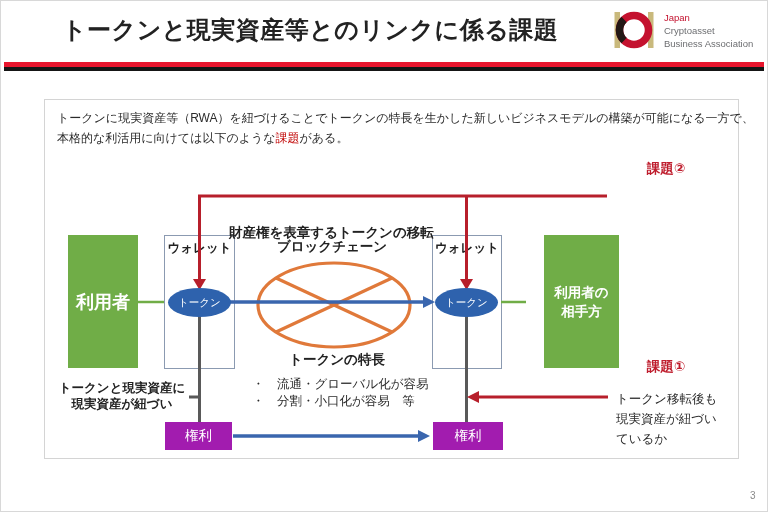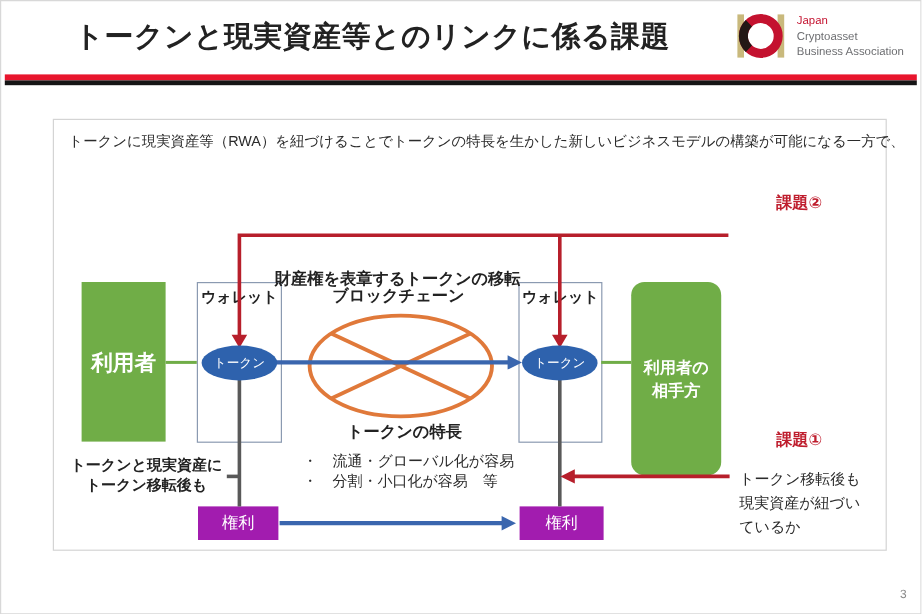--- a/index.html
+++ b/index.html
@@ -22,21 +22,21 @@
   .rule-black{left:4px;top:67px;width:760px;height:4px;background:#151515;}
   
   .content-box{left:44px;top:99px;width:693px;height:358px;border:1px solid #d4d4d4;background:#ffffff;}
   .intro{left:57px;top:109px;width:672px;font-size:12px;line-height:19.5px;color:#2b2b2b;white-space:nowrap;}
   .intro .hl{color:#c00000;}
   
   .overlay{left:0;top:0;pointer-events:none;z-index:3;}
   
   .greenbox{background:#70ad47;color:#fff;font-weight:bold;display:flex;align-items:center;justify-content:center;text-align:center;z-index:1;}
   .green-left{left:68px;top:235px;width:70px;height:133px;font-size:18px;}
-  .green-right{left:526px;top:235px;width:75px;height:161px;font-size:13.5px;line-height:19px;border-radius:11px;}
+  .green-right{left:544px;top:235px;width:75px;height:133px;font-size:13.5px;line-height:19px;}
   .walletbox{border:1.5px solid #8b9ab1;background:transparent;z-index:1;}
   .wallet-left{left:164px;top:235px;width:69px;height:132px;}
   .wallet-right{left:432px;top:235px;width:68px;height:132px;}
   .wallet-label{width:100%;text-align:center;margin-top:4px;font-size:12.5px;font-weight:bold;color:#222;}
   .kenribox{background:#a21caf;color:#fff;font-weight:normal;font-size:13.5px;display:flex;align-items:center;justify-content:center;z-index:1;}
   .kenri-left{left:165px;top:422px;width:67px;height:28px;}
   .kenri-right{left:433px;top:422px;width:70px;height:28px;}
   .tokentext{z-index:4;color:#fff;font-size:10.5px;display:flex;align-items:center;justify-content:center;}
   .token-left-t{left:168px;top:288px;width:63px;height:29px;}
   .token-right-t{left:435px;top:288px;width:63px;height:29px;}
@@ -79,20 +79,21 @@
     <div>Business Association</div>
   </div>
 
   <div class="abs rule-red"></div>
   <div class="abs rule-black"></div>
 
   <div class="abs content-box"></div>
 
   <div class="abs intro">
     <div>トークンに現実資産等（RWA）を紐づけることでトークンの特長を生かした新しいビジネスモデルの構築が可能になる一方で、</div>
+    <div><span>本格的な利活用に向けては以下のような</span><span class="hl">課題</span><span>がある。</span></div>
   </div>
 
   <div class="abs greenbox green-left">利用者</div>
   <div class="abs greenbox green-right" style="white-space:pre-line;">利用者の
 相手方</div>
 
   <div class="abs walletbox wallet-left">
     <div class="wallet-label">ウォレット</div>
   </div>
   <div class="abs walletbox wallet-right">
@@ -101,21 +102,21 @@
 
   <div class="abs kenribox kenri-left">権利</div>
   <div class="abs kenribox kenri-right">権利</div>
 
   <div class="abs dlabel transfer-label">財産権を表章するトークンの移転</div>
   <div class="abs dlabel blockchain-label">ブロックチェーン</div>
   <div class="abs dlabel features-title">トークンの特長</div>
   <div class="abs dlabel feature-line feature-1">・　流通・グローバル化が容易</div>
   <div class="abs dlabel feature-line feature-2">・　分割・小口化が容易　等</div>
   <div class="abs dlabel binding-note">トークンと現実資産に
-トークン移転後も</div>
+現実資産が紐づい</div>
 
   <div class="abs issue-label issue2-label">課題②</div>
   <div class="abs issue-label issue1-label">課題①</div>
   <div class="abs issue-text issue1-text">トークン移転後も
 現実資産が紐づい
 ているか</div>
 
   <svg class="abs overlay" width="768" height="512" viewBox="0 0 768 512">
 
     <g stroke="#595959" stroke-width="3">

